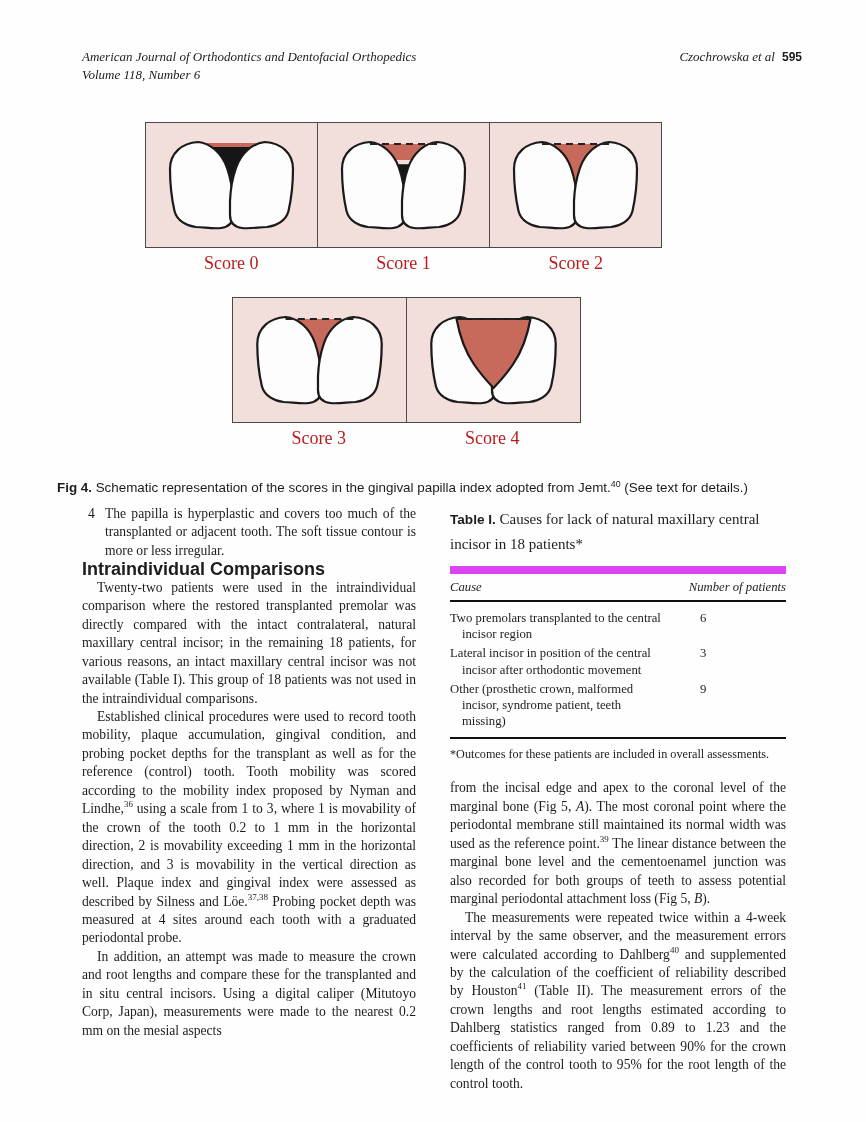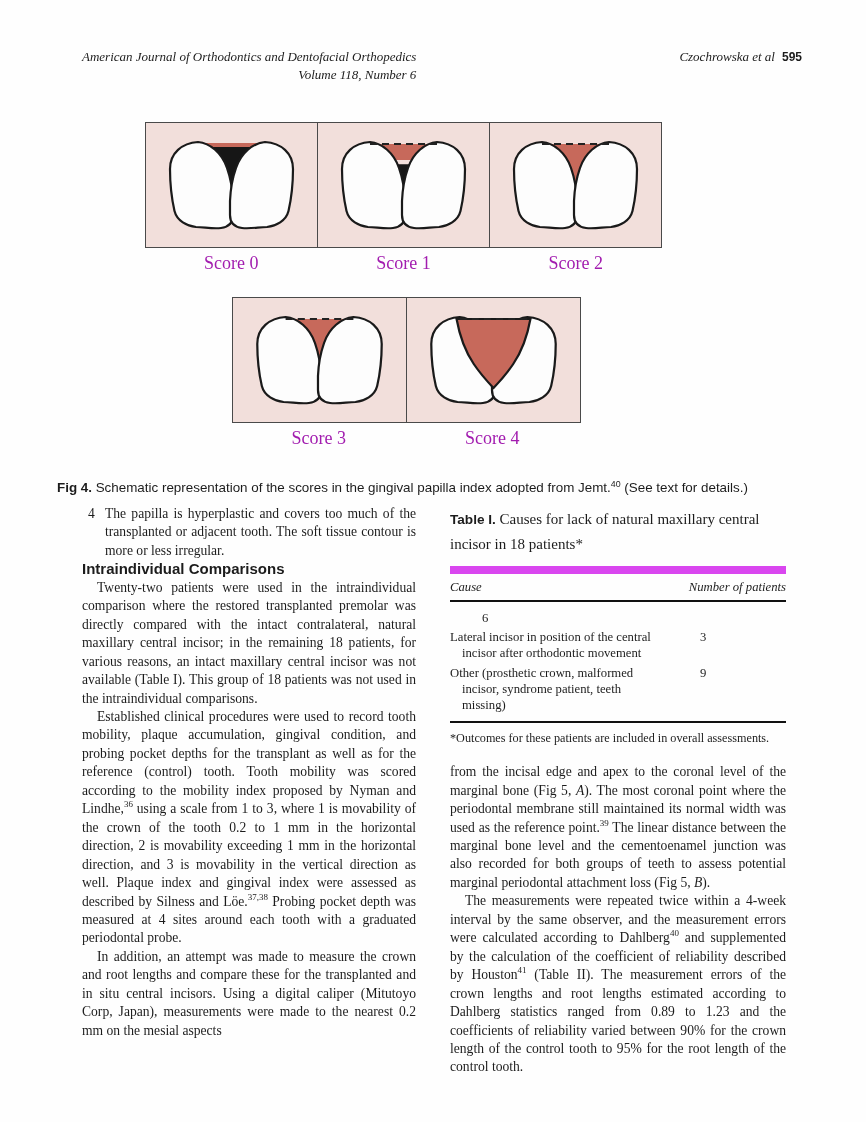--- a/index.html
+++ b/index.html
@@ -2,53 +2,53 @@
 <html><head>
 <meta charset="utf-8">
 <style>
   html,body { margin:0; padding:0; background:#ffffff; }
   .page {
     position:relative; width:866px; height:1122px; background:#fefefe;
     font-family:"Liberation Serif", serif; color:#1c1c1c; overflow:hidden;
   }
 
   
-  .hdr-left { position:absolute; left:82px; top:48px; font-style:italic; font-size:13px; line-height:17.5px;text-align:right; }
+  .hdr-left { position:absolute; left:82px; top:48px; font-style:italic; font-size:13px; line-height:17.5px; }
   .hdr-right { position:absolute; top:49px; right:64px; font-size:13px; white-space:nowrap; }
   .hdr-right .authors { font-style:italic; }
   .hdr-right .pagenum { font-family:"Liberation Sans", sans-serif; font-weight:bold; font-size:12px; margin-left:7px; font-style:normal; }
 
   
   .fig-row1 { position:absolute; left:145px; top:122px; display:flex; border:1px solid #4a4a4a; }
   .fig-row2 { position:absolute; left:232px; top:297px; display:flex; border:1px solid #4a4a4a; }
   .fig-row1 svg, .fig-row2 svg { display:block; border-right:1px solid #4a4a4a; }
   .fig-row1 svg:last-child, .fig-row2 svg:last-child { border-right:none; }
   .fig-labels1 { position:absolute; left:145px; top:253px; width:517px; display:flex; }
   .fig-labels2 { position:absolute; left:232px; top:428px; width:347px; display:flex; }
-  .fig-labels1 span, .fig-labels2 span { flex:1; text-align:center; font-size:18px; color:#a21caf; }
+  .fig-labels1 span, .fig-labels2 span { flex:1; text-align:center; font-size:18px; color:#b91c1c; }
 
   .caption {
     position:absolute; left:57px; top:466px; width:754px;
     font-family:"Liberation Sans", sans-serif; font-size:13.4px; line-height:17px;
   }
   .caption b { font-weight:bold; }
 
   
   .col-left  { position:absolute; left:82px;  top:505px; width:334px; }
   .col-right { position:absolute; left:450px; top:505px; width:336px; }
   .body-text { font-size:13.6px; line-height:18.45px; text-align:justify; }
   .body-text p { margin:0; }
   .body-text p.indent { text-indent:15px; }
   sup { font-size:0.66em; vertical-align:super; line-height:0; }
 
   .list-item { position:relative; padding-left:23px; }
   .list-num { position:absolute; left:6px; top:0; }
 
   .heading {
-    font-family:"Liberation Sans", sans-serif; font-weight:bold; font-size:15px;
+    font-family:"Liberation Sans", sans-serif; font-weight:bold; font-size:18px;
     margin:11px 0 7px 0; text-align:left; text-indent:0;
   }
 
   
   .tbl-title { font-size:15px; line-height:25px; margin:2px 0 9px 0; text-align:left; }
   .tbl-title b { font-family:"Liberation Sans", sans-serif; font-size:13.6px; }
   .tbl-head { display:flex; border-top:8px solid #d946ef; border-bottom:2px solid #111; padding:6px 0 5px 0; font-style:italic; font-size:12.7px; }
   .tbl-head .h-cause { flex:1; }
   .tbl-head .h-num { width:118px; text-align:right; }
   .tbl-body { padding:8px 0 5px 0; border-bottom:2px solid #111; }
@@ -151,20 +151,21 @@
   <div class="col-right">
 
     <div>
       <div class="tbl-title"><b>Table I.</b> Causes for lack of natural maxillary central incisor in 18 patients*</div>
       <div class="tbl-head">
         <span class="h-cause">Cause</span>
         <span class="h-num">Number of patients</span>
       </div>
       <div class="tbl-body">
         <div class="tbl-row">
+          <div class="cause">Two premolars transplanted to the central incisor region</div>
           <div class="num">6</div>
         </div>
         <div class="tbl-row">
           <div class="cause">Lateral incisor in position of the central incisor after orthodontic movement</div>
           <div class="num">3</div>
         </div>
         <div class="tbl-row">
           <div class="cause">Other (prosthetic crown, malformed incisor, syndrome patient, teeth missing)</div>
           <div class="num">9</div>
         </div>

